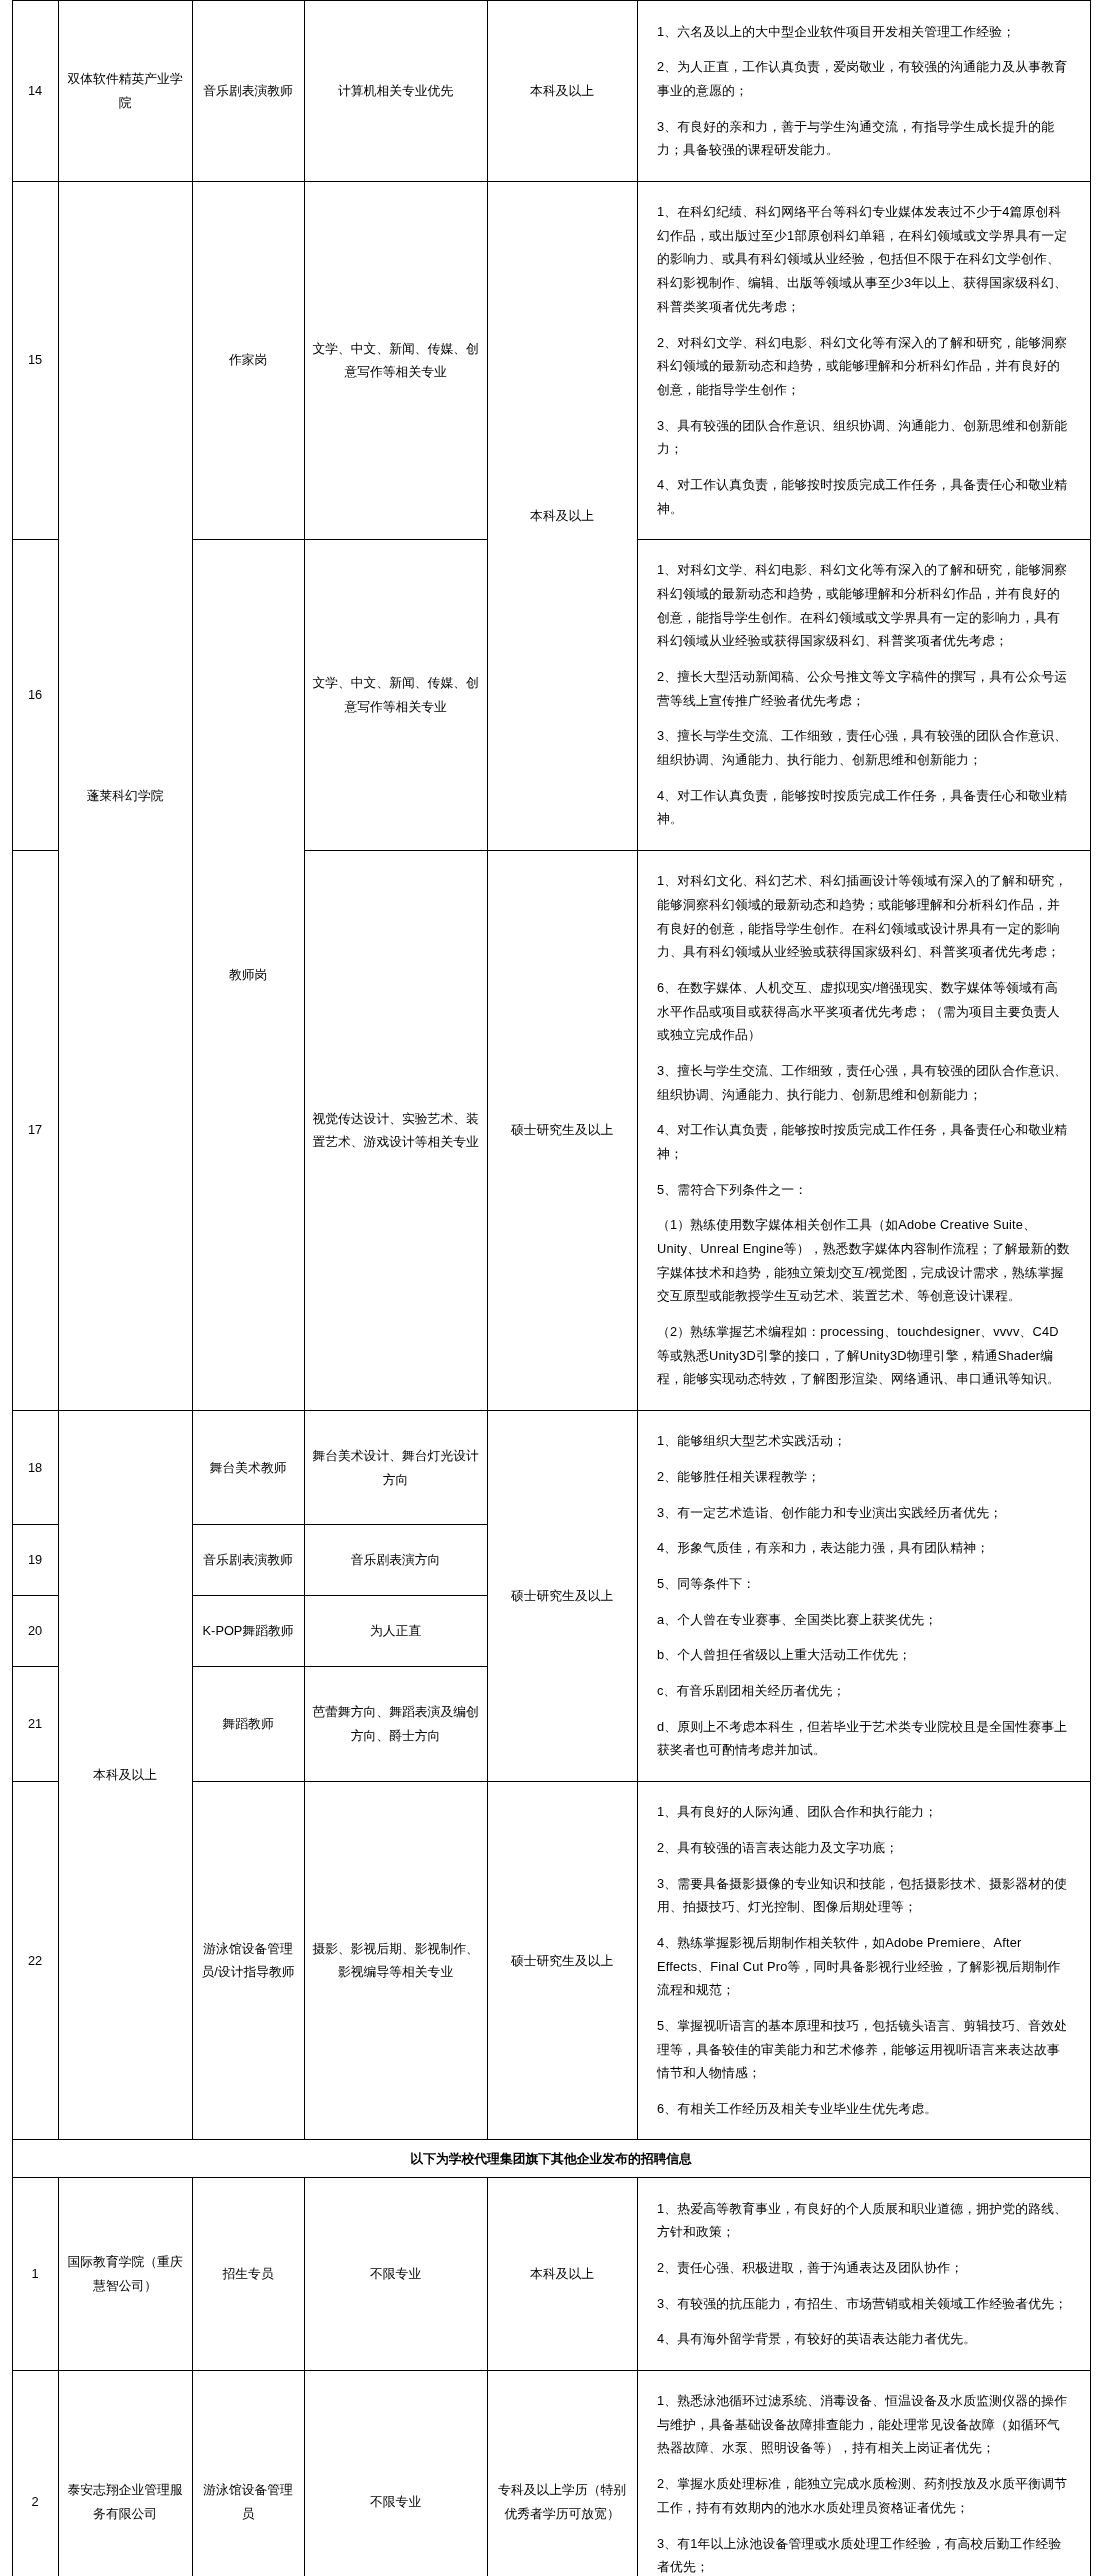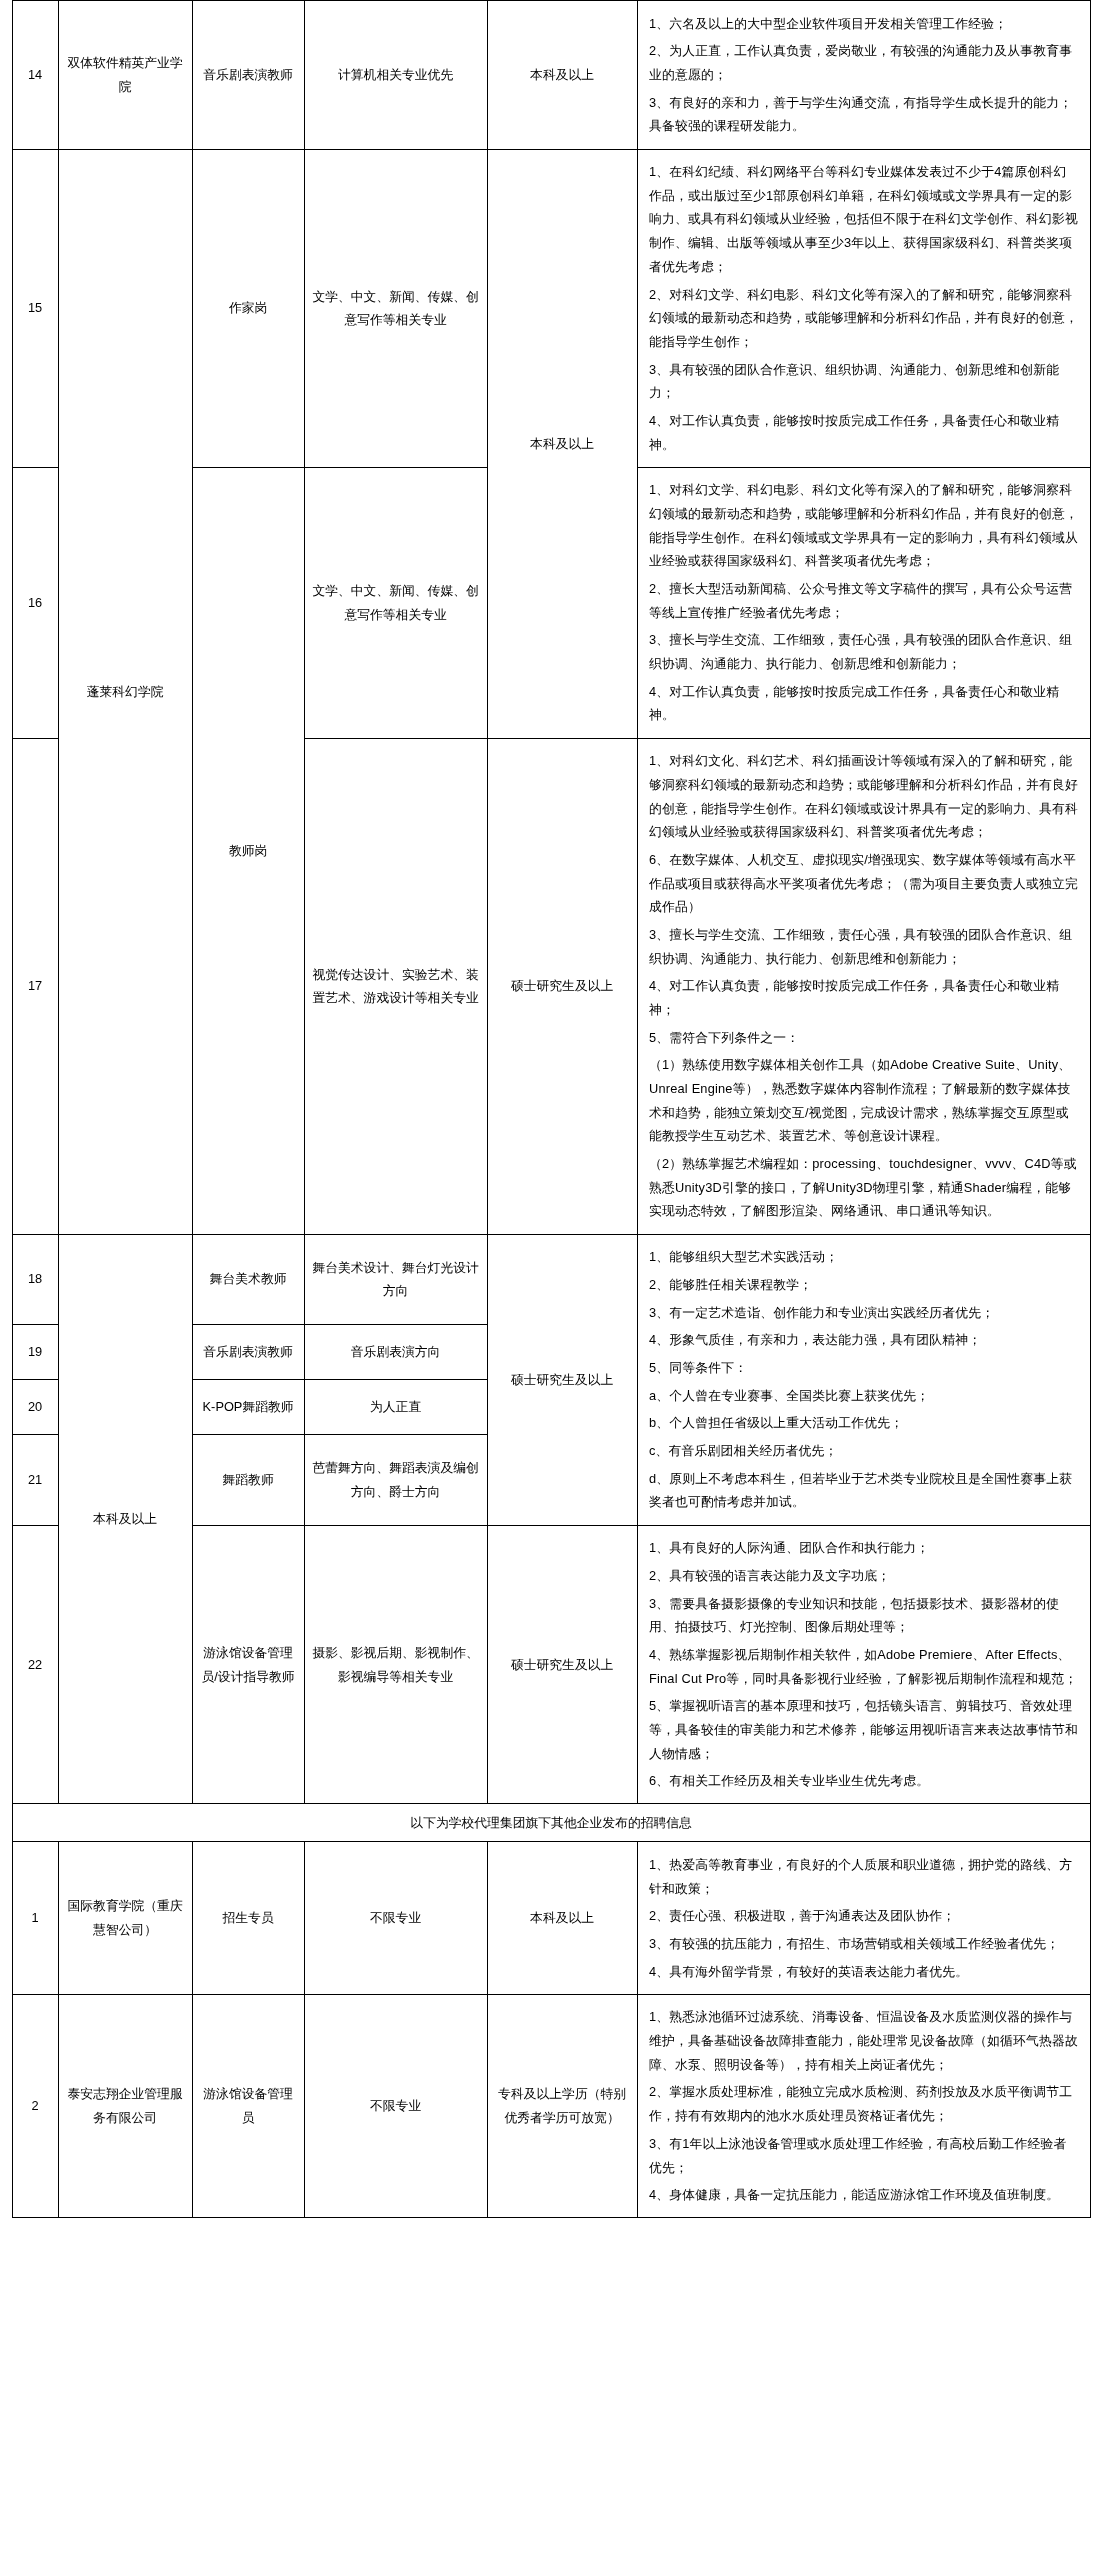--- a/index.html
+++ b/index.html
@@ -40,26 +40,26 @@
   col.c-req     { width: 453px; }
 
   td.c-center {
     text-align: center;
   }
   td.req {
     text-align: left;
     letter-spacing: 0.2px;
   }
   td.req p {
-    margin: 4px;
+    margin: 12px;
     text-indent: 0;
   }
   .banner-row td {
     text-align: center;
-    font-weight: normal;
+    font-weight: bold;
     font-size: 12.8px;
     padding: 11.6px 0;
   }
 </style>
 </head>
 <body>
 
 <div class="page">
 
   <table class="job-table">

